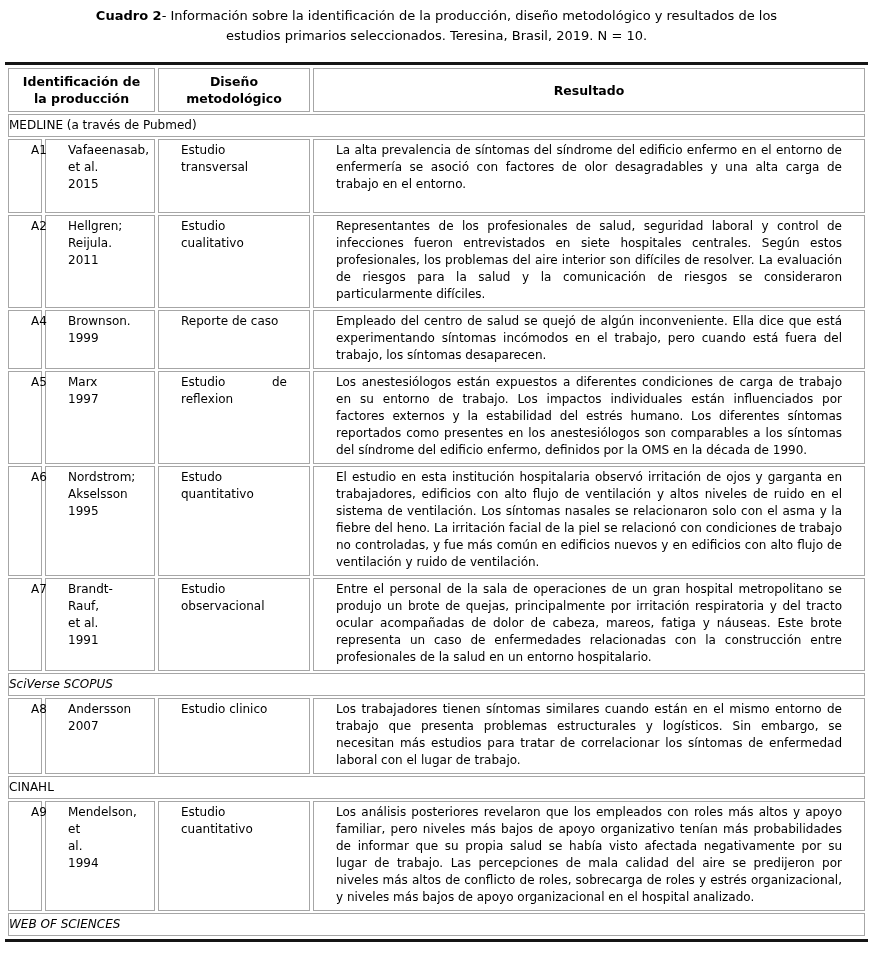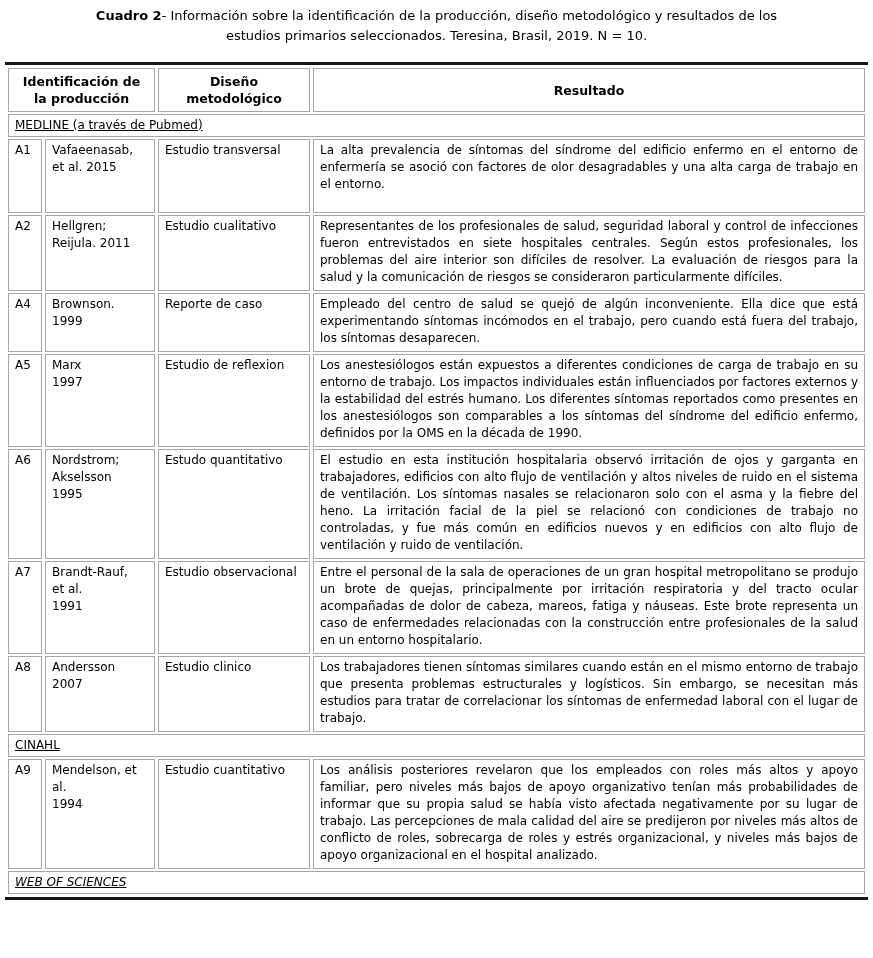--- a/index.html
+++ b/index.html
@@ -8,23 +8,23 @@
 
   .caption{width:724px;margin:0 auto 16px;text-align:center;font-size:13px;line-height:20px;}
   .caption b{font-weight:bold;}
 
   .tablewrap{margin:0 5px;border-top:3px solid #151515;border-bottom:3px solid #151515;padding:1px 0;}
   table.tbl{width:100%;border-collapse:separate;border-spacing:3px 2px;table-layout:fixed;}
   .tbl col.c-id{width:34px;}
   .tbl col.c-author{width:110px;}
   .tbl col.c-design{width:152px;}
   .tbl th,.tbl td{border:1px solid #a6a6a6;box-sizing:border-box;
-      font-size:12px;line-height:17px;padding:2px 6px 4px;vertical-align:top;background:#fff;}
+      font-size:12px;line-height:17px;padding:2px 22px 4px;vertical-align:top;background:#fff;}
   .tbl th{font-size:12.5px;font-weight:bold;text-align:center;vertical-align:middle;padding:4px 6px;height:34px;}
-  tr.section-row td{height:20px;padding:2px 6px;text-decoration:underline;}
+  tr.section-row td{height:20px;padding:2px 0;}
   tr.section-row.italic td{font-style:italic;}
   td.cell-author{white-space:pre-line;}
   td.cell-design{text-align:justify;margin-left:44px;}
   td.cell-result{text-align:justify;}
   tr[data-row-id="A1"] td{height:74px;}
   tr[data-row-id="A2"] td{height:70px;}
   tr[data-row-id="A3"] td{height:34px;}
   tr[data-row-id="A4"] td{height:48px;}
   tr[data-row-id="A5"] td{height:84px;}
   tr[data-row-id="A6"] td{height:100px;}
@@ -95,20 +95,23 @@
             <td class="cell-result">El estudio en esta institución hospitalaria observó irritación de ojos y garganta en trabajadores, edificios con alto flujo de ventilación y altos niveles de ruido en el sistema de ventilación. Los síntomas nasales se relacionaron solo con el asma y la fiebre del heno. La irritación facial de la piel se relacionó con condiciones de trabajo no controladas, y fue más común en edificios nuevos y en edificios con alto flujo de ventilación y ruido de ventilación.</td>
           </tr>
           <tr data-row-id="A7">
             <td class="cell-id">A7</td>
             <td class="cell-author">Brandt-Rauf,
 et al.
 1991</td>
             <td class="cell-design">Estudio observacional</td>
             <td class="cell-result">Entre el personal de la sala de operaciones de un gran hospital metropolitano se produjo un brote de quejas, principalmente por irritación respiratoria y del tracto ocular acompañadas de dolor de cabeza, mareos, fatiga y náuseas. Este brote representa un caso de enfermedades relacionadas con la construcción entre profesionales de la salud en un entorno hospitalario.</td>
           </tr>
+          <tr class="section-row italic">
+            <td class="cell-section" colspan="4">SciVerse SCOPUS</td>
+          </tr>
           <tr data-row-id="A8">
             <td class="cell-id">A8</td>
             <td class="cell-author">Andersson
 2007</td>
             <td class="cell-design">Estudio clinico</td>
             <td class="cell-result">Los trabajadores tienen síntomas similares cuando están en el mismo entorno de trabajo que presenta problemas estructurales y logísticos. Sin embargo, se necesitan más estudios para tratar de correlacionar los síntomas de enfermedad laboral con el lugar de trabajo.</td>
           </tr>
           <tr class="section-row">
             <td class="cell-section" colspan="4">CINAHL</td>
           </tr>

